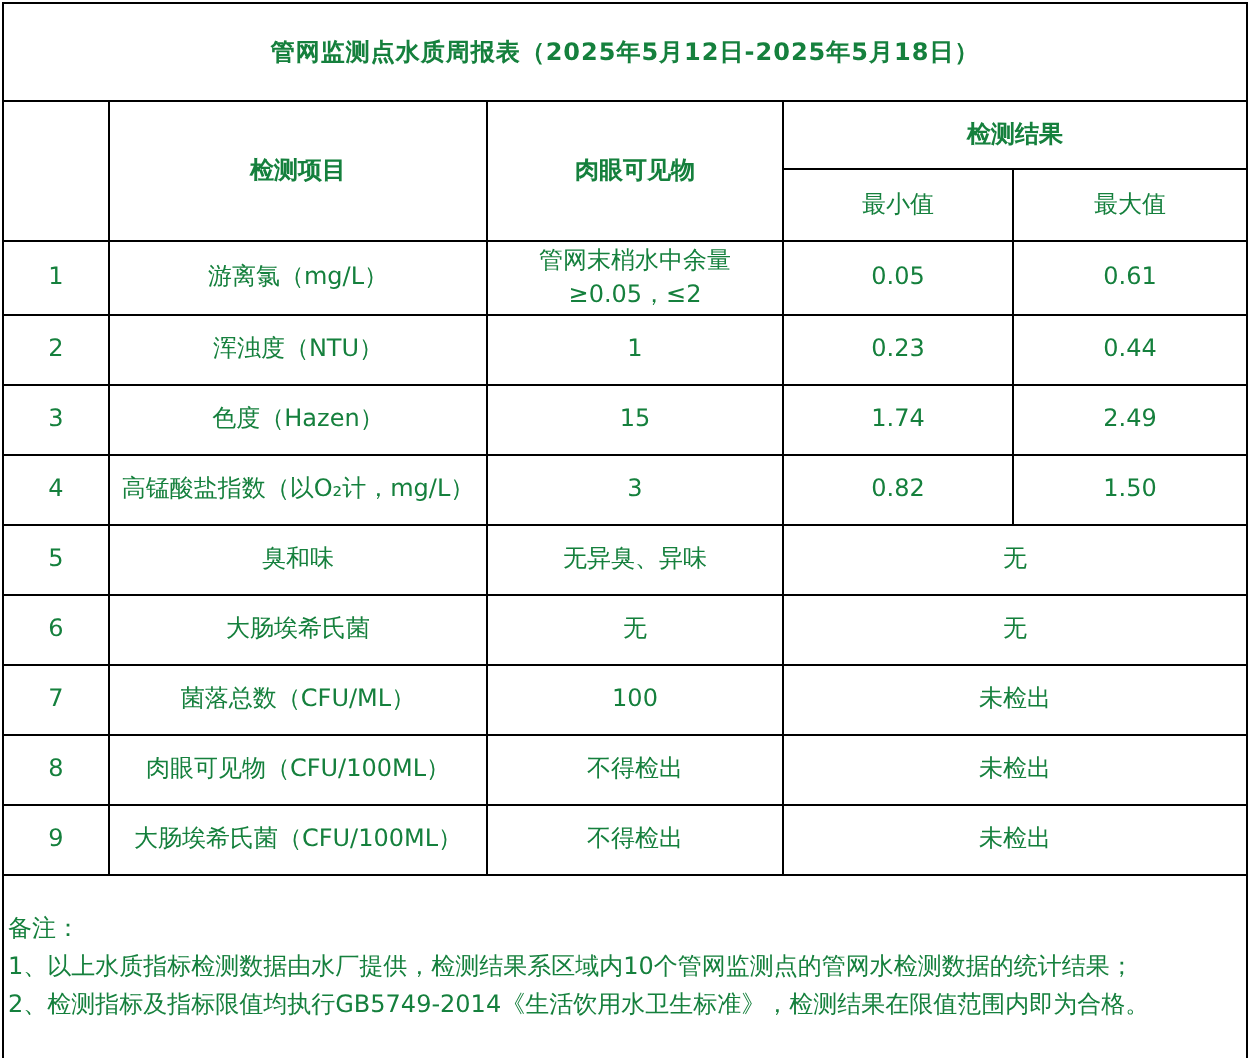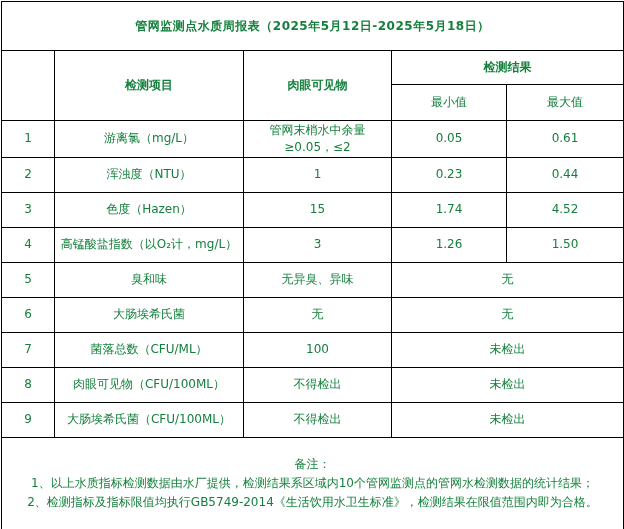--- a/index.html
+++ b/index.html
@@ -43,21 +43,21 @@
   tr.data-row td { height: 35px; }
   td.notes-cell {
     height: 92px;
     text-align: left;
     vertical-align: top;
     padding: 4px 6px 4px 4px;
     font-size: 12px;
   }
   .note-line {
     line-height: 19px;
-    text-align: center;
+    text-align: left;
   }
 </style>
 </head>
 <body>
 
 <div class="page">
   <table class="report-table">
     <colgroup>
       <col style="width:53px">
       <col style="width:189px">
@@ -96,28 +96,28 @@
       <td>1</td>
       <td>0.23</td>
       <td>0.44</td>
     </tr>
 
     <tr class="data-row">
       <td>3</td>
       <td>色度（Hazen）</td>
       <td>15</td>
       <td>1.74</td>
-      <td>4.52</td>
+      <td>2.49</td>
     </tr>
 
     <tr class="data-row">
       <td>4</td>
       <td>高锰酸盐指数（以O₂计，mg/L）</td>
       <td>3</td>
-      <td>1.26</td>
+      <td>0.82</td>
       <td>1.50</td>
     </tr>
 
     <tr class="data-row">
       <td>5</td>
       <td>臭和味</td>
       <td>无异臭、异味</td>
       <td colspan="2">无</td>
     </tr>
 

